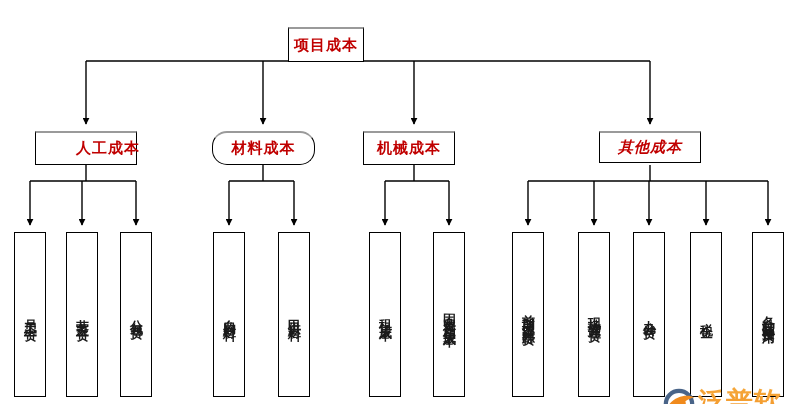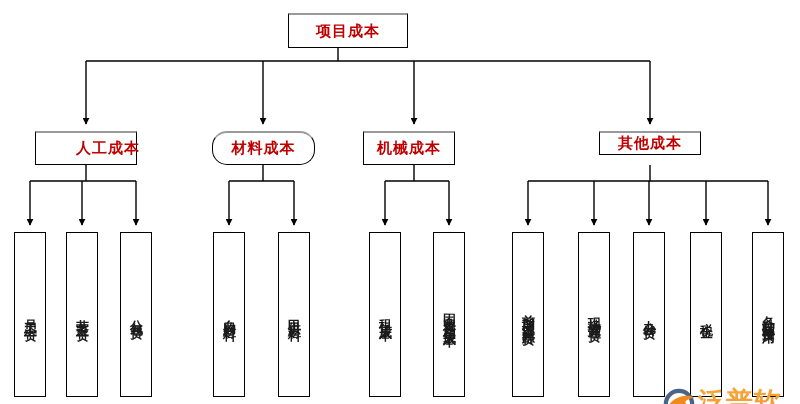--- a/index.html
+++ b/index.html
@@ -147,34 +147,34 @@
       <path d="M 650 165 L 650 181"></path>
       <path d="M 528 181 L 768 181"></path>
       <path d="M 528 181 L 528 225" marker-end="url(#arrow)"></path>
       <path d="M 594 181 L 594 225" marker-end="url(#arrow)"></path>
       <path d="M 649 181 L 649 225" marker-end="url(#arrow)"></path>
       <path d="M 706 181 L 706 225" marker-end="url(#arrow)"></path>
       <path d="M 768 181 L 768 225" marker-end="url(#arrow)"></path>
     </g>
   </svg>
 
-  <div class="node root" style="left:288px; top:13px; width:120px; height:35px;">
+  <div class="node root" style="left:288px; top:27px; width:76px; height:35px;">
     <span class="txt">项目成本</span>
   </div>
 
   <div class="node branch" style="left:35px; top:131px; width:102px; height:34px;padding-left:44px;">
     <span class="txt">人工成本</span>
   </div>
   <div class="node branch" style="left:212px; top:131px; width:103px; height:34px;border-radius:15px;">
     <span class="txt">材料成本</span>
   </div>
   <div class="node branch" style="left:363px; top:131px; width:92px; height:34px;">
     <span class="txt">机械成本</span>
   </div>
-  <div class="node branch" style="left:599px; top:131px; width:102px; height:24px;">
+  <div class="node branch" style="left:599px; top:131px; width:102px; height:32px;font-style:italic;">
     <span class="txt">其他成本</span>
   </div>
 
   <div class="node leaf" style="left:14px; top:232px; width:32px; height:165px;">
     <span class="txt">员工工资</span>
   </div>
   <div class="node leaf" style="left:66px; top:232px; width:32px; height:165px;">
     <span class="txt">劳务工资</span>
   </div>
   <div class="node leaf" style="left:120px; top:232px; width:32px; height:165px;">

